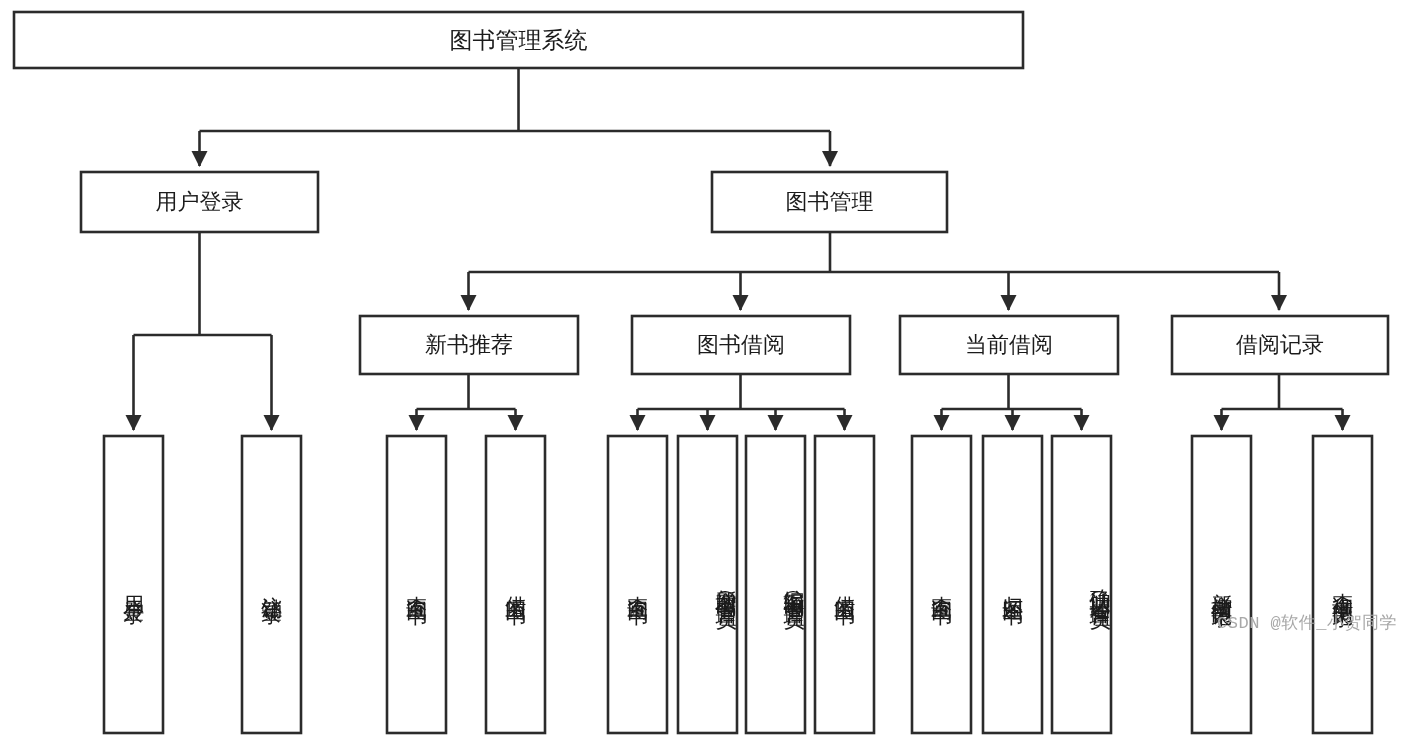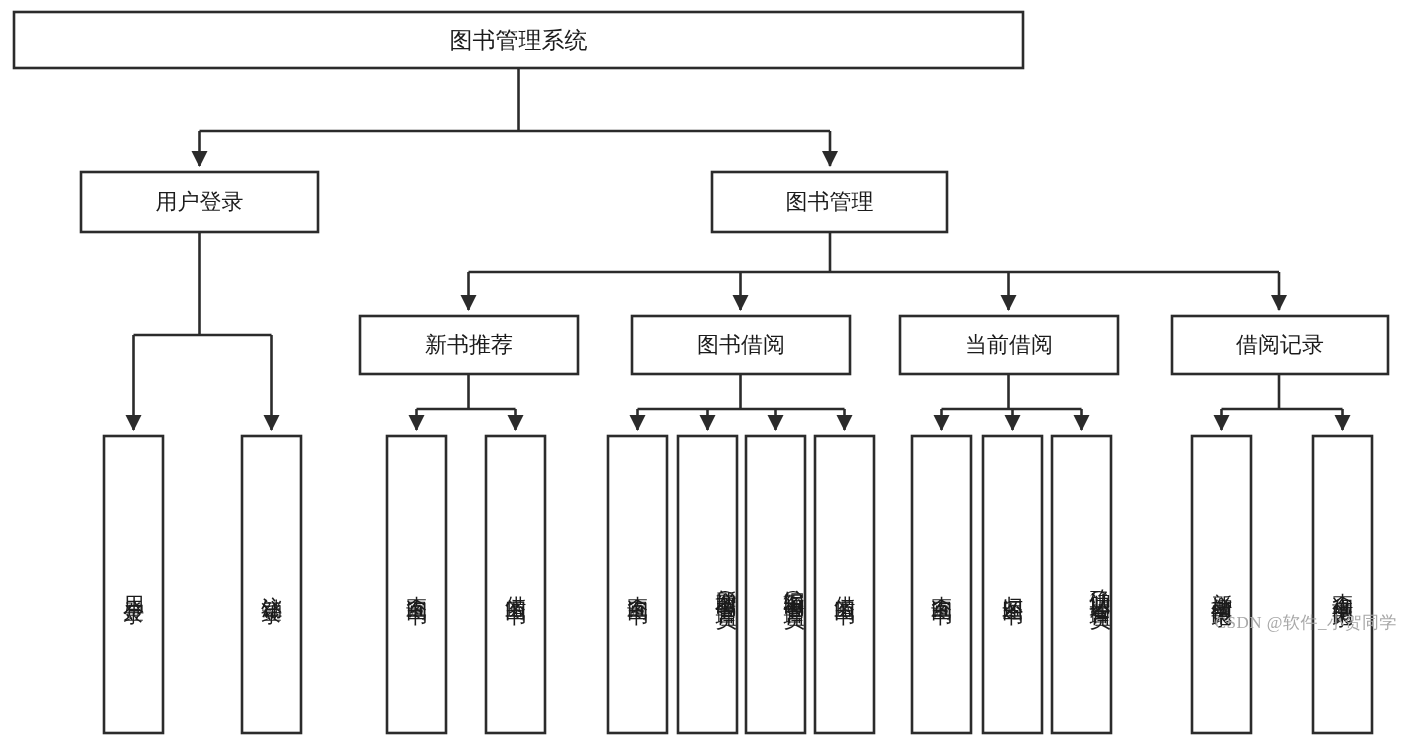--- a/index.html
+++ b/index.html
@@ -61,21 +61,21 @@
     color: #1b1b1b;
     letter-spacing: 3px;
     text-align: center;
     white-space: nowrap;
     pointer-events: none;
   }
   #watermark {
     position: absolute;
     right: 8px;
     bottom: 6px;
-    font-family: Liberation Serif, serif;
+    font-family: Liberation Mono, monospace;
     font-size: 17px;
     color: #a8a8a8;
     white-space: nowrap;
     letter-spacing: 0.5px;
   }
 </style>
 </head>
 <body>
 
 <div id="diagram-root">

